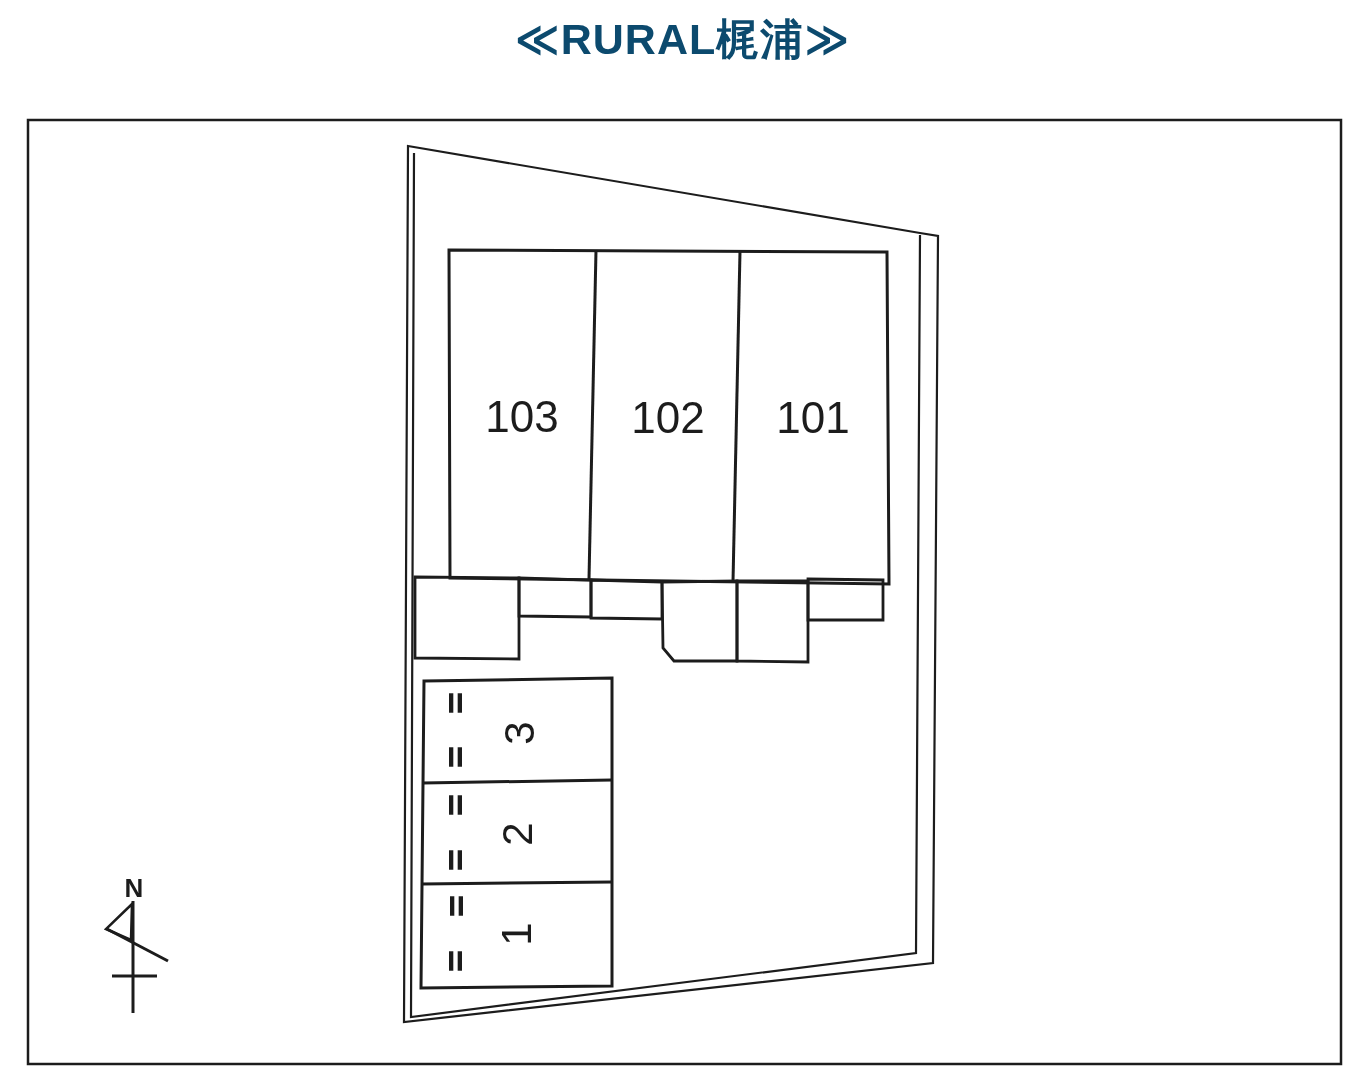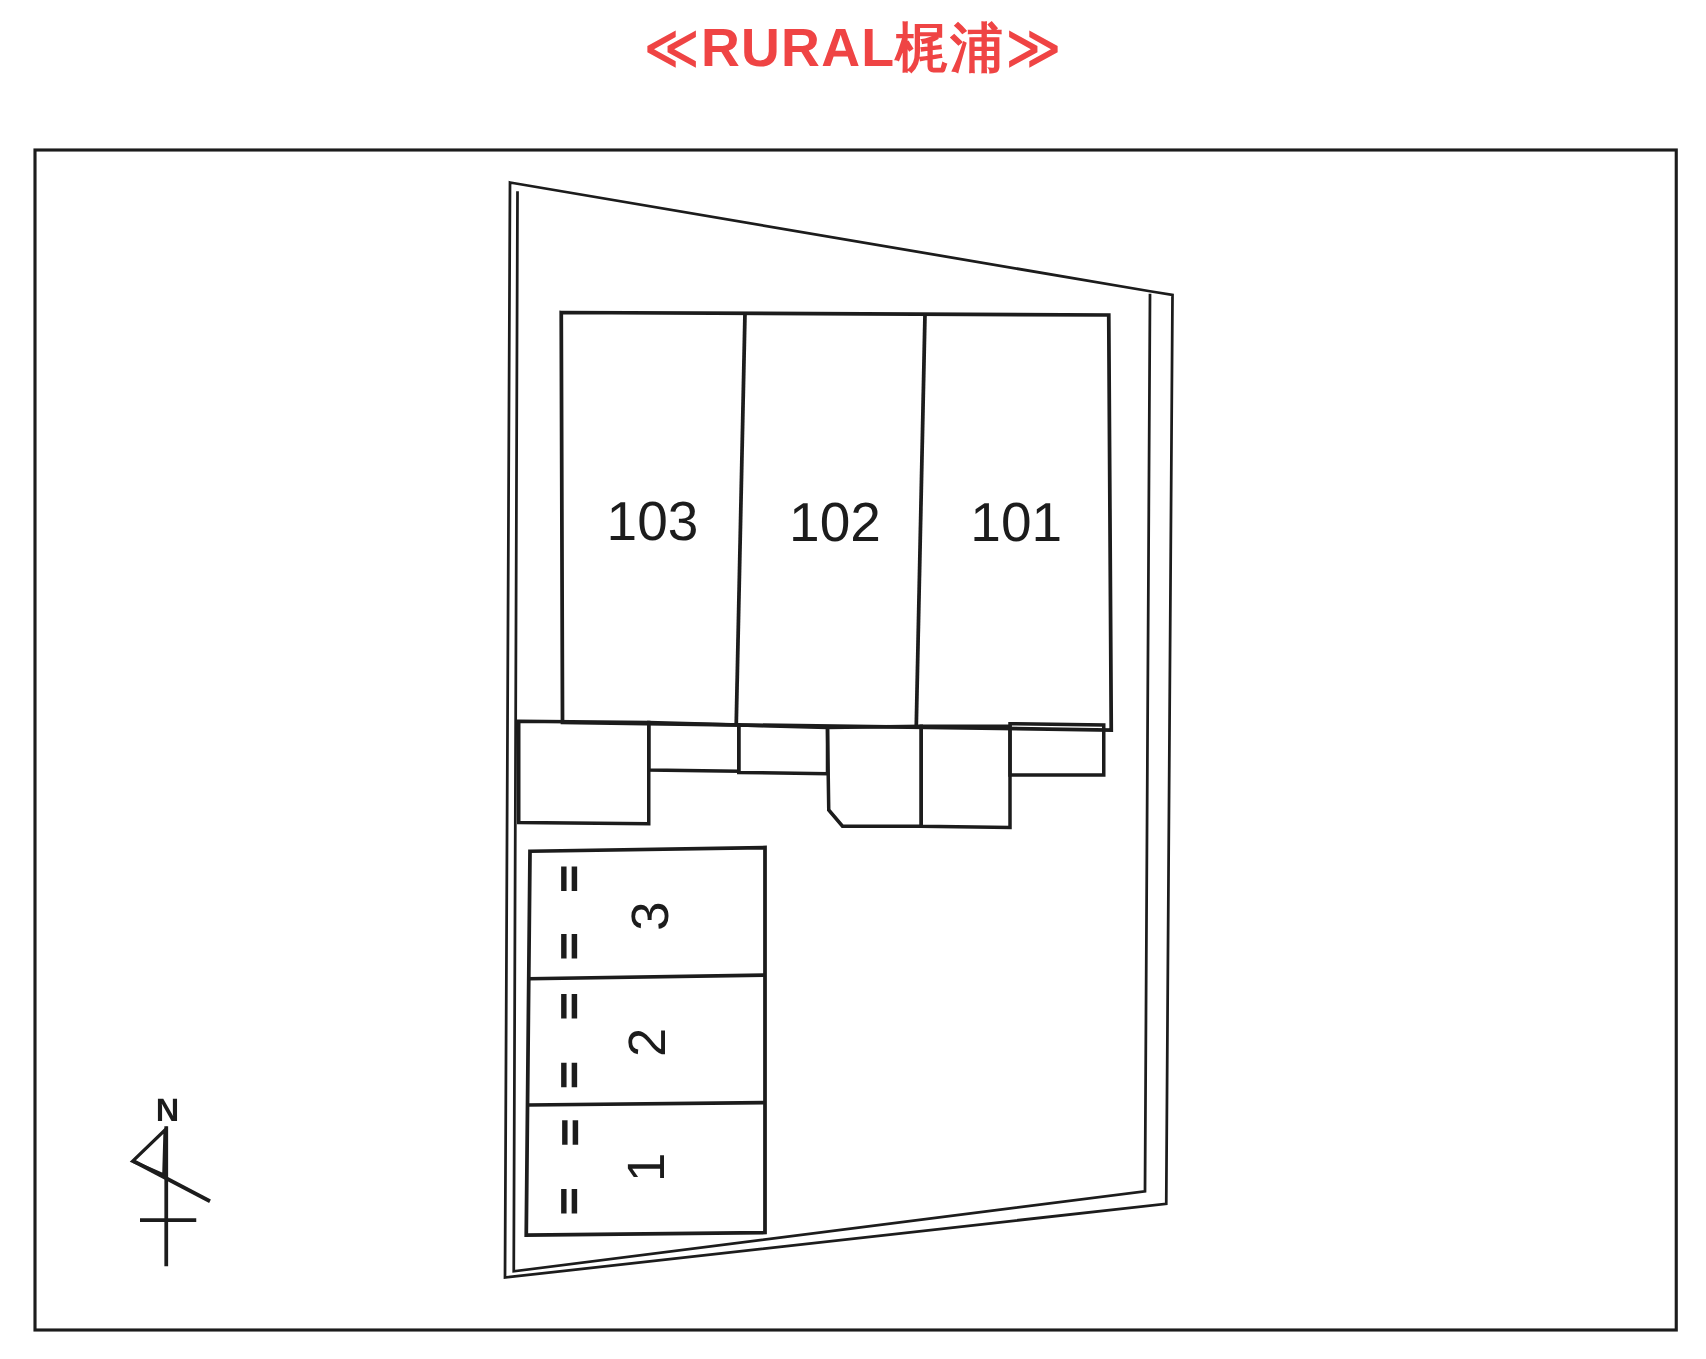--- a/index.html
+++ b/index.html
@@ -17,21 +17,21 @@
   }
   .title {
     position: absolute;
     top: 16px;
     left: 0;
     width: 100%;
     text-align: center;
     font-size: 43px;
     font-weight: 600;
     letter-spacing: 1px;
-    color: #ef4444;
+    color: #0c4a6e;
     line-height: 1.1;
   }
   svg.plan {
     position: absolute;
     left: 0;
     top: 0;
   }
   .ink-line {
     fill: none;
     stroke: #1c1c1c;

